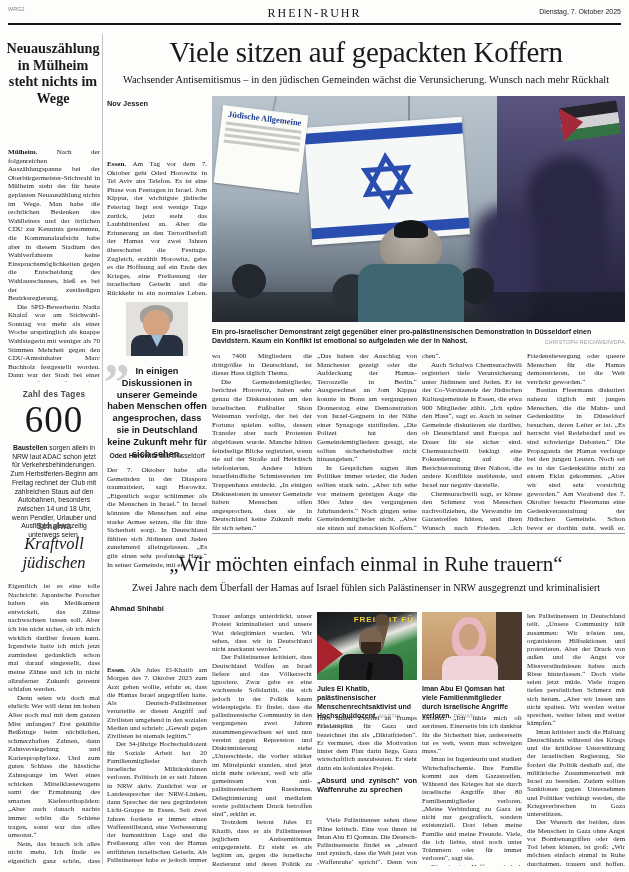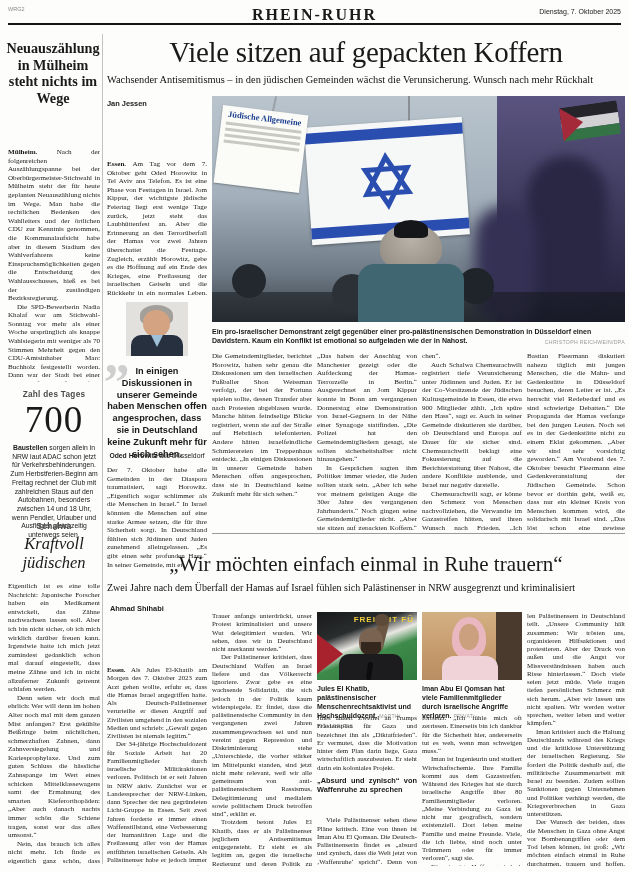--- a/index.html
+++ b/index.html
@@ -6,34 +6,34 @@
   body{position:relative;font-family:"Liberation Serif",serif;color:#1a1a1a;}
   .abs{position:absolute;}
   p{margin:0;text-indent:9px;}
   .lead-p{text-indent:0;margin-top:48px;}
   .lead-p b{font-weight:700;}
   .txt{font-size:7.1px;line-height:8.6px;text-align:justify;hyphens:auto;-webkit-hyphens:auto;overflow:hidden;}
   .txt2{font-size:6.9px;line-height:8.25px;}
   .col > .plist:first-child > p:first-child{text-indent:0;}
   
   .edition{font-family:"Liberation Sans",sans-serif;font-size:5.5px;color:#888;}
-  .section-title{font-size:16px;font-weight:700;letter-spacing:2px;text-align:center;}
+  .section-title{font-size:12px;font-weight:400;letter-spacing:2px;text-align:center;}
   .date{font-family:"Liberation Sans",sans-serif;font-size:7px;color:#222;}
   .hr-top{left:8px;right:8px;top:23px;height:1.8px;background:#151515;}
   .vr{left:102px;top:34px;bottom:8px;width:1px;background:#c2c2c2;}
   .hr-a2{left:212px;top:533px;width:413px;height:1px;background:#9a9a9a;}
   
   .sbh{font-size:14.2px;font-weight:700;line-height:16.5px;text-align:center;}
   .lbl{font-family:"Liberation Sans",sans-serif;font-weight:700;font-size:8.2px;color:#4a4a4a;text-align:center;letter-spacing:.3px;}
   .bignum{font-size:37px;text-align:center;letter-spacing:1px;}
   .ztxt{font-family:"Liberation Sans",sans-serif;font-size:6.8px;line-height:8.7px;text-align:center;}
   .gtitle{font-style:italic;font-size:16.5px;line-height:18.5px;text-align:center;}
   
   .h1a{font-size:29px;letter-spacing:-.3px;text-align:center;white-space:nowrap;}
-  .subhead{font-size:10.4px;text-align:left;color:#111;}
+  .subhead{font-size:10.4px;text-align:center;color:#111;}
   .h2a{font-size:21px;text-align:center;white-space:nowrap;}
   .byline{font-family:"Liberation Sans",sans-serif;font-weight:700;font-size:7.4px;}
   .xhead{font-family:"Liberation Sans",sans-serif;font-weight:700;font-size:7.4px;line-height:8.8px;margin:5px 0 22px;text-indent:0;}
   
   .cap{font-family:"Liberation Sans",sans-serif;font-weight:700;font-size:7px;line-height:9px;text-align:left;}
   .credit{font-family:"Liberation Sans",sans-serif;font-weight:400;font-size:5.2px;color:#999;letter-spacing:.3px;}
   
   .pullquote{font-family:"Liberation Sans",sans-serif;font-weight:700;font-size:9.2px;line-height:11.8px;text-align:center;position:relative;}
   .pq-mark{position:absolute;left:-3px;top:-16px;font-size:52px;color:#cfcfcf;font-weight:700;font-family:"Liberation Serif",serif;}
   .pq-body{position:relative;}
@@ -99,37 +99,37 @@
 <div class="abs vr"></div>
 
 <div class="abs sbh" style="left:6px;top:40px;width:94px">Neuauszählung in Mülheim steht nichts im Wege</div>
 <div class="abs txt col" style="left:8px;top:100px;width:92px;height:282px">
   <p class="lead-p"><b>Mülheim.</b> <span>Nach der folgenreichen Auszählungspanne bei der Oberbürgermeister-Stichwahl in Mülheim steht der für heute geplanten Neuauszählung nichts im Wege. Man habe die rechtlichen Bedenken des Wahlleiters und der örtlichen CDU zur Kenntnis genommen, die Kommunalaufsicht habe aber in diesem Stadium des Wahlverfahrens keine Einspruchsmöglichkeiten gegen die Entscheidung des Wahlausschusses, hieß es bei der zuständigen Bezirksregierung.</span></p>
   <div class="plist">
       <p>Die SPD-Bewerberin Nadia Khalaf war am Stichwahl-Sonntag vor mehr als einer Woche ursprünglich als knappe Wahlsiegerin mit weniger als 70 Stimmen Mehrheit gegen den CDU-Amtsinhaber Marc Buchholz festgestellt worden. Dann war der Stadt bei einer routinemäßigen Überprüfung aufgefallen, dass in einem Briefwahlbezirk Stimmen vertauscht worden waren. Nach der Korrektur des Ergebnisses hatte Buchholz laut Stadt eine Mehrheit von mehr als 100 Stimmen. dpa</p>
     </div>
 </div>
 <div class="abs lbl" style="left:8px;top:390px;width:92px">Zahl des Tages</div>
-<div class="abs bignum" style="left:8px;top:398px;width:92px">700</div>
+<div class="abs bignum" style="left:8px;top:398px;width:92px">600</div>
 <div class="abs ztxt" style="left:8px;top:444px;width:92px">
   <b>Baustellen</b> <span>sorgen allein in NRW laut ADAC schon jetzt für Verkehrsbehinderungen. Zum Herbstferien-Beginn am Freitag rechnet der Club mit zahlreichen Staus auf den Autobahnen, besonders zwischen 14 und 18 Uhr, wenn Pendler, Urlauber und Ausflügler gleichzeitig unterwegs seien.</span>
 </div>
 <div class="abs lbl" style="left:8px;top:522px;width:92px">Schalwa</div>
 <div class="abs gtitle" style="left:8px;top:535px;width:92px">Kraftvoll jüdischen</div>
 <div class="abs txt col" style="left:8px;top:582px;width:92px;height:284px">
   <div class="plist">
       <p>Eigentlich ist es eine tolle Nachricht: Japanische Forscher haben ein Medikament entwickelt, das Zähne nachwachsen lassen soll. Aber ich bin nicht sicher, ob ich mich wirklich darüber freuen kann. Irgendwie hatte ich mich jetzt zumindest gedanklich schon mal darauf eingestellt, dass meine Zähne und ich in nicht allzuferner Zukunft getrennt schlafen werden.</p>
       <p>Denn seien wir doch mal ehrlich: Wer will denn im hohen Alter noch mal mit dem ganzen Mist anfangen? Erst gekühlte Beißringe beim nächtlichen, schmerzhaften Zahnen, dann Zahnversiegelung und Kariesprophylaxe. Und zum guten Schluss die hässliche Zahnspange im Wert eines schicken Mittelklassewagens samt der Ermahnung des smarten Kieferorthopäden: „Aber auch danach nachts immer schön die Schiene tragen, sonst war das alles umsonst.“</p>
       <p>Nein, das brauch ich alles nicht mehr. Ich finde es eigentlich ganz schön, dass wenigstens viele meiner Zähne inzwischen nicht mehr zu den Körperteilen gehören, die weh tun. Nicht nur Prinzessinnen tragen schließlich Krone.</p>
     </div>
 </div>
 
 <div class="abs h1a" style="left:107px;top:36px;width:518px">Viele sitzen auf gepackten Koffern</div>
 <div class="abs subhead" style="left:107px;top:74px;width:518px">Wachsender Antisemitismus – in den jüdischen Gemeinden wächst die Verunsicherung. Wunsch nach mehr Rückhalt</div>
-<div class="abs byline" style="left:107px;top:99px">Jan Jessen</div>
+<div class="abs byline" style="left:107px;top:99px">Nov Jessen</div>
 
 <div class="abs txt col" style="left:107px;top:112px;width:100px;height:188px">
   <p class="lead-p"><b>Essen.</b> <span>Am Tag vor dem 7. Oktober geht Oded Horowitz in Tel Aviv ans Telefon. Es ist eine Phase von Festtagen in Israel. Jom Kippur, der wichtigste jüdische Feiertag liegt erst wenige Tage zurück, jetzt steht das Laubhüttenfest an. Aber die Erinnerung an den Terrorüberfall der Hamas vor zwei Jahren überschattet die Festtage. Zugleich, erzählt Horowitz, gebe es die Hoffnung auf ein Ende des Krieges, eine Freilassung der israelischen Geiseln und die Rückkehr in ein normales Leben. Der Vorsitzende der Jüdischen Gemeinde in Düsseldorf weiß auch: Die Gemeindemitglieder in der Landeshauptstadt sind weit entfernt von Normalität: „Die Ungewissheit ist groß.“</span></p>
 </div>
 
 <div class="abs photo pm" style="left:212px;top:96px;width:413px;height:226px">
   <div class="pm-purple"></div>
   <div class="pm-blur1"></div>
   <div class="pm-blur2"></div>
   <div class="pm-palflag">
@@ -182,38 +182,40 @@
   <b>Oded Horowitz</b> <span>aus Düsseldorf</span>
 </div>
 <div class="abs txt col" style="left:107px;top:466px;width:100px;height:104px">
   <div class="plist">
       <p>Der 7. Oktober habe alle Gemeinden in der Diaspora traumatisiert, sagt Horowitz. „Eigentlich sogar schlimmer als die Menschen in Israel.“ In Israel könnten die Menschen auf eine starke Armee setzen, die für ihre Sicherheit sorgt. In Deutschland fühlten sich Jüdinnen und Juden zunehmend alleingelassen. „Es gibt einen sehr profunden Hass.“ In seiner Gemeinde, mit et-</p>
     </div>
 </div>
 
 <div class="abs txt col" style="left:212px;top:352px;width:100px;height:178px">
   <div class="plist">
+      <p>wa 7400 Mitgliedern die drittgrößte in Deutschland, ist dieser Hass täglich Thema.</p>
       <p>Die Gemeindemitglieder, berichtet Horowitz, haben sehr genau die Diskussionen um den israelischen Fußballer Shon Weissman verfolgt, der bei der Fortuna spielen sollte, dessen Transfer aber nach Protesten abgeblasen wurde. Manche hätten feindselige Blicke registriert, wenn sie auf der Straße auf Hebräisch telefonierten. Andere hätten israelfeindliche Schmierereien im Treppenhaus entdeckt. „In einigen Diskussionen in unserer Gemeinde haben Menschen offen angesprochen, dass sie in Deutschland keine Zukunft mehr für sich sehen.“</p>
     </div>
 </div>
 <div class="abs txt col" style="left:317px;top:352px;width:100px;height:178px">
   <div class="plist">
       <p>„Das haben der Anschlag von Manchester gezeigt oder die Aufdeckung der Hamas-Terrorzelle in Berlin.“ Ausgerechnet an Jom Kippur konnte in Bonn am vergangenen Donnerstag eine Demonstration von Israel-Gegnern in der Nähe einer Synagoge stattfinden. „Die Polizei hat den Gemeindemitgliedern gesagt, sie sollten sicherheitshalber nicht hinausgehen.“</p>
       <p>In Gesprächen sagten ihm Politiker immer wieder, die Juden sollten stark sein. „Aber ich sehe vor meinem geistigen Auge die 30er Jahre des vergangenen Jahrhunderts.“ Noch gingen seine Gemeindemitglieder nicht. „Aber sie sitzen auf gepackten Koffern.“ Er vermisst Rückhalt. Viele nichtjüdische Deutsche, klagt Horowitz scheuten die Auseinandersetzung mit Antisemiten. Die Mehrheitsgesellschaft müsse „endlich aus ihrer Passivität aufwa-</p>
     </div>
 </div>
 <div class="abs txt col" style="left:422px;top:352px;width:100px;height:178px">
   <div class="plist">
       <p>chen“.</p>
       <p>Auch Schalwa Chemsurachwili registriert tiefe Verunsicherung unter Jüdinnen und Juden. Er ist der Co-Vorsitzende der Jüdischen Kultusgemeinde in Essen, die etwa 900 Mitglieder zählt. „Ich spüre den Hass“, sagt er. Auch in seiner Gemeinde diskutieren sie darüber, ob Deutschland und Europa auf Dauer für sie sicher sind. Chemsurachwili beklagt eine Fokussierung auf die Berichterstattung über Nahost, die andere Konflikte ausblende, und Israel nur negativ darstelle.</p>
       <p>Chemsurachwili sagt, er könne den Schmerz von Menschen nachvollziehen, die Verwandte im Gazastreifen hätten, und ihren Wunsch nach Frieden. „Ich wünsche mir auch aus tiefstem Herzen Frieden.“ Aber berechtigter Protest gleite viel zu oft in Antisemitismus und blanken Hass auf Israel ab. „Wenn die</p>
     </div>
 </div>
 <div class="abs txt col" style="left:527px;top:352px;width:98px;height:178px">
   <div class="plist">
+      <p>Friedensbewegung oder queere Menschen für die Hamas demonstrieren, ist die Welt verrückt geworden.“</p>
       <p>Bastian Fleermann diskutiert nahezu täglich mit jungen Menschen, die die Mahn- und Gedenkstätte in Düsseldorf besuchen, deren Leiter er ist. „Es herrscht viel Redebedarf und es sind schwierige Debatten.“ Die Propaganda der Hamas verfange bei den jungen Leuten. Noch sei es in der Gedenkstätte nicht zu einem Eklat gekommen. „Aber wir sind sehr vorsichtig geworden.“ Am Vorabend des 7. Oktober besucht Fleermann eine Gedenkveranstaltung der Jüdischen Gemeinde. Schon bevor er dorthin geht, weiß er, dass nur ein kleiner Kreis von Menschen kommen wird, die solidarisch mit Israel sind. „Das löst schon eine gewisse Verbitterung bei mir aus.“</p>
     </div>
 </div>
 
 <div class="abs hr-a2"></div>
 <div class="abs h2a" style="left:107px;top:552px;width:518px">„Wir möchten einfach einmal in Ruhe trauern“</div>
 <div class="abs subhead" style="left:107px;top:582px;width:518px;font-size:10px">Zwei Jahre nach dem Überfall der Hamas auf Israel fühlen sich Palästinenser in NRW ausgegrenzt und kriminalisiert</div>
 <div class="abs byline" style="left:110px;top:604px">Ahmad Shihabi</div>
 
 <div class="abs txt txt2 col" style="left:107px;top:618px;width:100px;height:248px">

